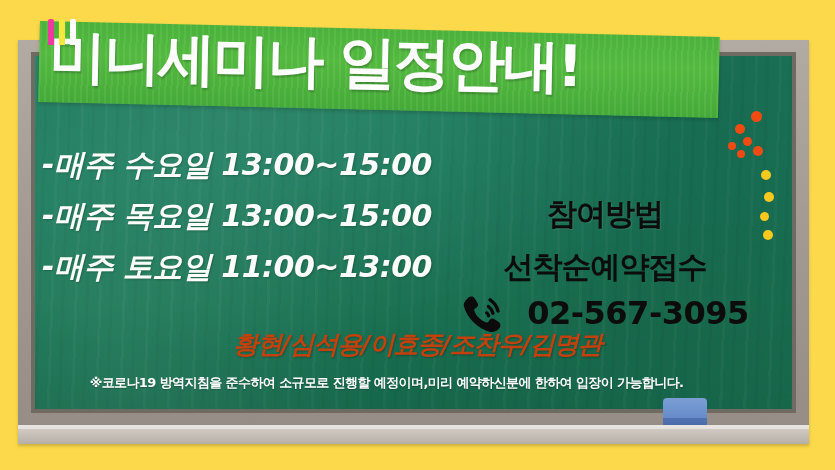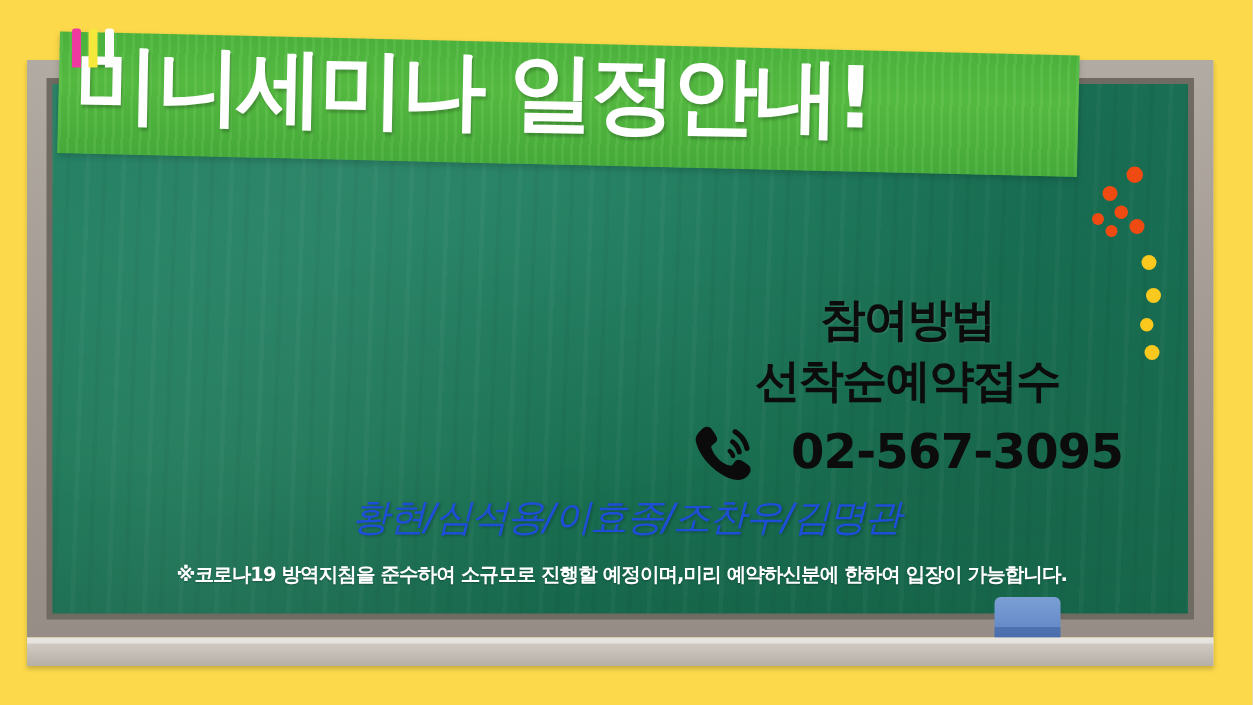--- a/index.html
+++ b/index.html
@@ -153,21 +153,21 @@
     line-height: 1.18;
     white-space: nowrap;
     text-shadow: 1px 1px 1px rgba(255,255,255,0.10);
     margin-top: 36px;
   }
   .info-sub {
     font-size: 30px;
     font-weight: 700;
     letter-spacing: -1px;
     line-height: 1.18;
-    margin-top: 6px;
+    margin-top: 18px;
     white-space: nowrap;
   }
   .phone-row {
     display: flex;
     align-items: center;
     justify-content: center;
     gap: 22px;
     margin-top: 8px;
   }
   .phone-icon {
@@ -183,43 +183,42 @@
     color: #0c0c0c;
   }
 
   
   .names {
     position: absolute;
     left: 0;
     top: 328px;
     width: 835px;
     text-align: center;
-    color: #1d4ed8;
+    color: #c2410c;
     font-size: 25px;
     font-style: italic;
-    font-weight: 400;
+    font-weight: 700;
     letter-spacing: -1px;
     white-space: nowrap;
     text-shadow: 1px 1px 2px rgba(0,0,0,0.25);
   }
 
   
   .footnote {
     position: absolute;
     left: 0;
     top: 374px;
     width: 773px;
     text-align: center;
     color: #ffffff;
     font-size: 13px;
     font-weight: 700;
     letter-spacing: -0.6px;
     white-space: nowrap;
     text-shadow: 0 1px 1px rgba(0,0,0,0.25);
-    padding-left: 28px;
   }
 
   
   .dot {
     position: absolute;
     border-radius: 50%;
   }
 
   
   .ledge {
@@ -273,20 +272,25 @@
   <div class="bg"></div>
 
   <div class="board-frame">
     <div class="board-frame-inner-edge"></div>
     <div class="board-surface"></div>
   </div>
 
   <div class="title-banner"></div>
   <div class="title-text">미니세미나 일정안내!</div>
 
+  <div class="schedule">
+    <div class="schedule-line">-매주 수요일 13:00~15:00</div>
+    <div class="schedule-line">-매주 목요일 13:00~15:00</div>
+    <div class="schedule-line">-매주 토요일 11:00~13:00</div>
+  </div>
 
   <div class="info-block">
     <div class="info-head">참여방법</div>
     <div class="info-sub">선착순예약접수</div>
     <div class="phone-row">
       <svg class="phone-icon" viewBox="0 0 44 40">
         <path d="M6.5 5.5c2.2-2.4 5.2-2.6 6.8-0.6 1.3 1.6 2.6 3.6 3.4 5.3 0.8 1.7 0.3 3-0.9 4.0l-2.0 1.6c-0.6 0.5-0.8 1.1-0.5 1.9 0.9 2.7 2.6 5.3 4.8 7.4 2.2 2.1 4.8 3.6 7.4 4.3 0.8 0.2 1.4 0.0 1.9-0.6l1.5-2.0c1.0-1.3 2.4-1.7 4.0-0.9 1.8 0.9 3.8 2.2 5.3 3.5 1.9 1.7 1.6 4.7-0.8 6.9-2.4 2.3-5.6 3.2-9.1 2.4-5.3-1.2-11.0-4.7-15.8-9.4C7.7 24.6 4.2 18.9 3.0 13.6 2.2 10.1 4.1 8.1 6.5 5.5z" fill="#0b0b0b"></path>
         <path d="M27.6 6.0c0.5-0.9 1.6-1.2 2.4-0.6 4.6 3.0 7.7 7.3 8.7 12.3 0.2 1.0-0.5 1.9-1.5 2.0-0.9 0.1-1.7-0.5-1.9-1.4-0.8-4.1-3.4-7.6-7.2-10.1-0.8-0.5-1.0-1.5-0.5-2.2z" fill="#0b0b0b"></path>
         <path d="M26.0 12.6c0.5-0.8 1.6-1.0 2.3-0.4 2.8 2.1 4.6 4.8 5.2 7.9 0.2 1.0-0.5 1.8-1.5 1.9-0.9 0.1-1.6-0.5-1.8-1.4-0.5-2.3-1.8-4.3-3.8-5.8-0.7-0.5-0.9-1.5-0.4-2.2z" fill="#0b0b0b"></path>
         <path d="M24.3 18.9c0.5-0.7 1.5-0.9 2.2-0.3 1.4 1.1 2.3 2.4 2.7 4.0 0.2 0.9-0.4 1.7-1.3 1.8-0.9 0.1-1.6-0.4-1.8-1.2-0.3-1.0-0.8-1.8-1.6-2.4-0.6-0.5-0.7-1.3-0.2-1.9z" fill="#0b0b0b"></path>

